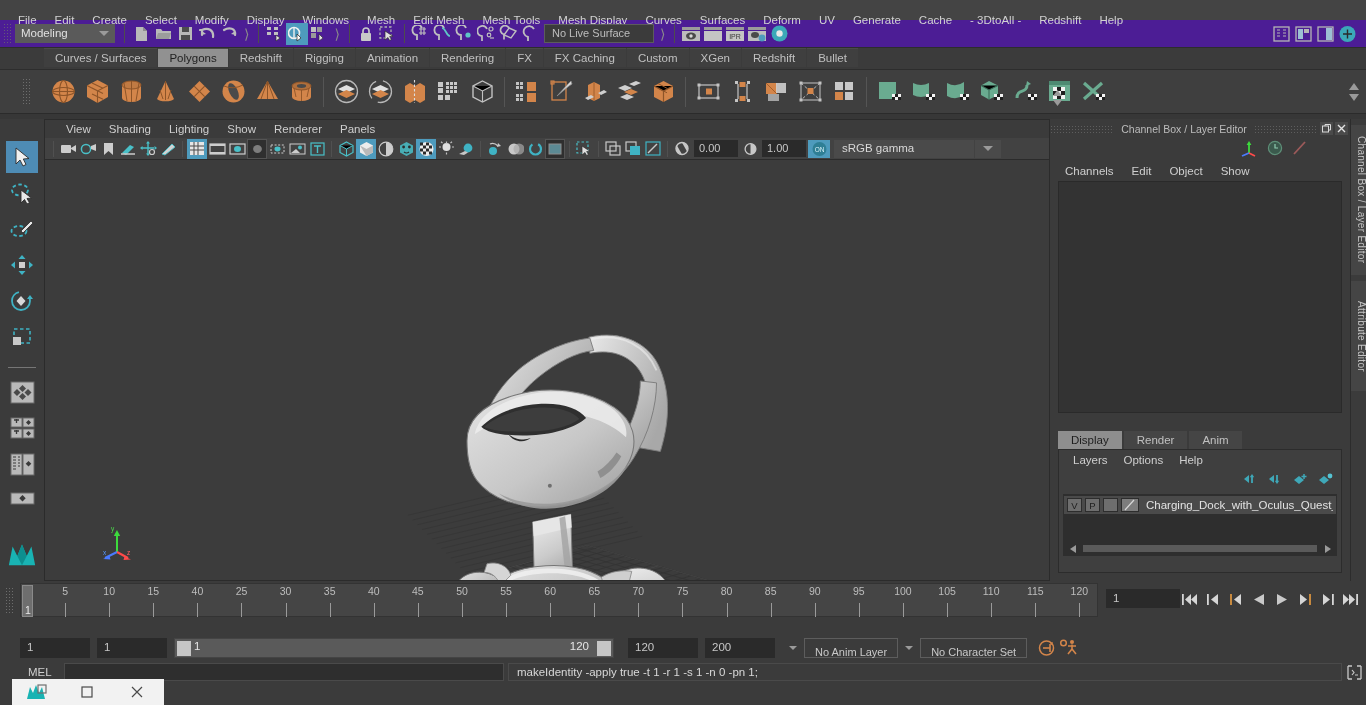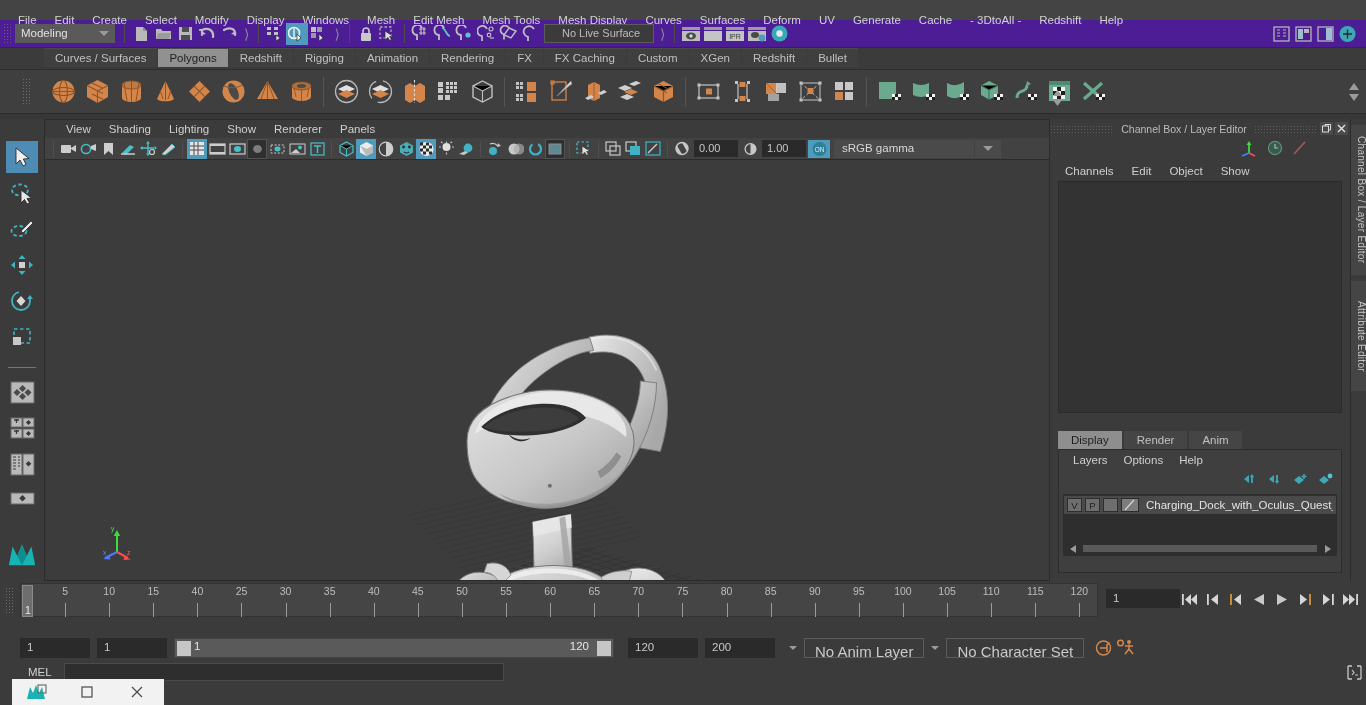--- a/index.html
+++ b/index.html
@@ -46,21 +46,21 @@
   .tri-down{ width:0;height:0;border-left:5px solid transparent;
     border-right:5px solid transparent;border-top:5px solid #9a9a9a;}
   .tri-down.sm{ border-left-width:4px;border-right-width:4px;border-top-width:4px;}
   .sbtn{
     width:22px;height:22px; flex:0 0 auto; display:flex;
     align-items:center; justify-content:center; cursor:default;
   }
   .sbtn.active{ background:#4e9bbd; }
   .livefield{
     width:110px;height:19px;background:#3b3b3b;border:1px solid #5c5c5c;
-    color:#bdbdbd;font-size:11px;line-height:17px;padding-left:17px;
+    color:#bdbdbd;font-size:11px;line-height:17px;padding-left:7px;
     flex:0 0 auto; margin:12px 2px;
   }
   .brace{ color:#8a8a8a;font-size:14px;padding:0 4px; flex:0 0 auto;}
 
   
   .shelftabs{
     height:22px;background:#3b3b3b;display:flex;
     padding-left:44px; border-bottom:1px solid #2d2d2d;
   }
   .shelftab{
@@ -277,21 +277,21 @@
   .rangeslider{
     flex:0 0 auto; width:440px; height:20px; background:#5a5a5a;
     position:relative; border:1px solid #444;
   }
   .rs-handle{
     position:absolute;top:2px;width:14px;height:15px;background:#c6c6c6;
   }
   .rs-lbl{ position:absolute;top:1px;font-size:11.5px;color:#e4e4e4;}
   .dropfield{
     height:20px;background:#3b3b3b;border:1px solid #5d5d5d;color:#c9c9c9;
-    font-size:15px;line-height:18px;padding:4px 10px;flex:0 0 auto;
+    font-size:11px;line-height:18px;padding:4px 10px;flex:0 0 auto;
   }
   .dropcaret{ width:22px;height:20px;display:flex;align-items:center;justify-content:center;flex:0 0 auto;}
 
   
   .melbar{
     position:absolute; left:0; right:0; bottom:22px; height:22px;
     background:#3b3b3b; display:flex; align-items:center; padding-left:20px;
   }
   .mel-lbl{ width:44px; font-size:11.5px;color:#cfcfcf;padding-left:8px;flex:0 0 auto;}
   .mel-input{
@@ -1662,20 +1662,21 @@
           <circle cx="4.5" cy="4" r="2.8" fill="none" stroke="#d3854a" stroke-width="1.5"></circle>
           <circle cx="13" cy="3" r="2" fill="#d3854a"></circle>
           <path d="M13 5.5 v5 M13 10 l-4 5 M13 10 l4 5 M9 7 h8" stroke="#d3854a" stroke-width="1.6" fill="none"></path>
         </svg>
     </div>
   </div>
 
   <div class="melbar">
     <div class="mel-lbl">MEL</div>
     <div class="mel-input" placeholder=""></div>
+    <div class="mel-out">makeIdentity -apply true -t 1 -r 1 -s 1 -n 0 -pn 1;</div>
     <div class="mel-btn">
       <svg width="15" height="15" viewBox="0 0 15 15">
           <path d="M1 1 h4 M1 1 v13 M1 14 h4 M14 1 h-4 M14 1 v13 M14 14 h-4" fill="none" stroke="#c8c8c8" stroke-width="1.3"></path>
           <path d="M5 5 l2 2.5 l-2 2.5 M8 10 h3" stroke="#c8c8c8" stroke-width="1.2" fill="none"></path>
         </svg>
     </div>
   </div>
 
   <div class="taskbar">
     <div class="tb-win">

